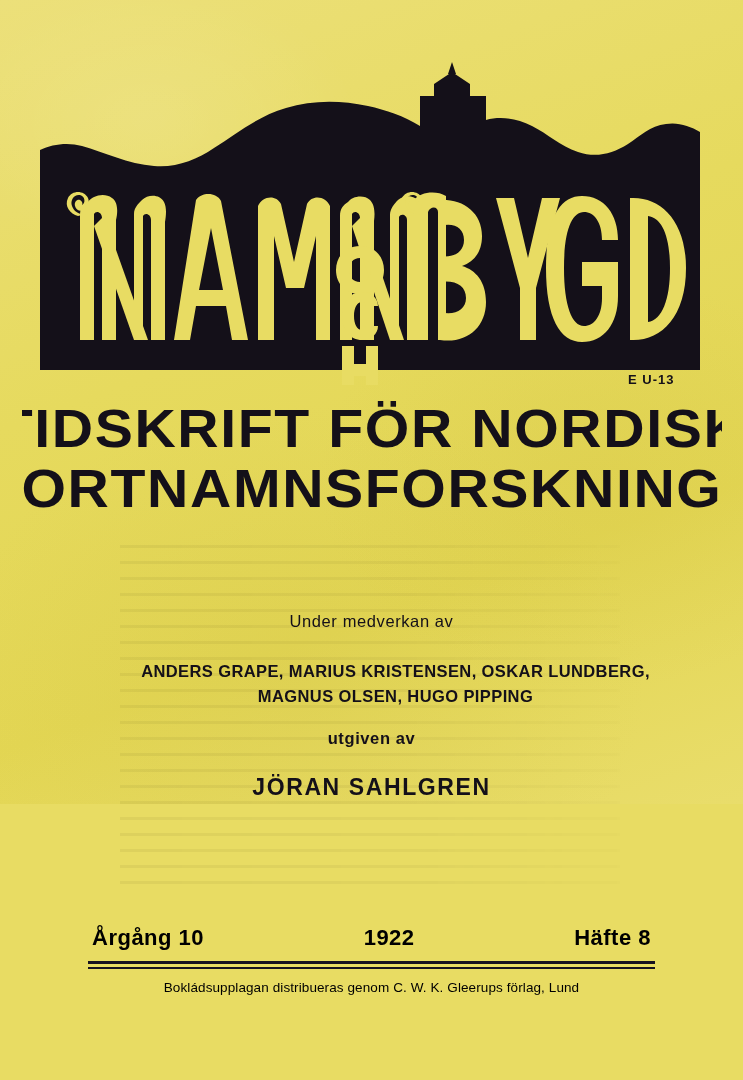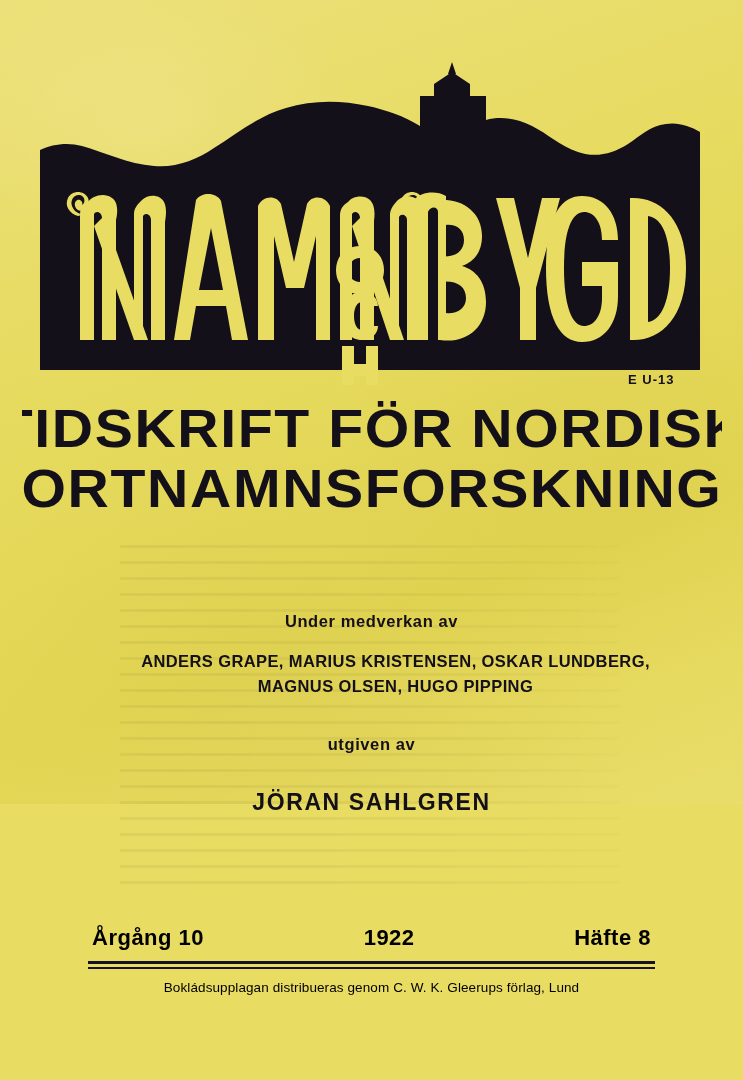--- a/index.html
+++ b/index.html
@@ -79,41 +79,41 @@
     position: absolute;
     left: 0;
     top: 612px;
     width: 743px;
     text-align: center;
     color: #141019;
   }
   .credits .line-under {
     font-size: 16.5px;
     letter-spacing: 0.6px;
-    font-weight: 700;
-    margin-bottom: 18px;
+    font-weight: 400;
+    margin-bottom: 28px;
   }
   .credits .contributors {
     font-size: 16.5px;
     letter-spacing: 0.4px;
     font-weight: 700;
     line-height: 25px;
     margin-left: 48px;
   }
   .credits .utgiven {
     font-size: 16.5px;
     letter-spacing: 0.6px;
     font-weight: 700;
-    margin-top: 36px;
+    margin-top: 20px;
   }
   .credits .editor {
     font-size: 23px;
     letter-spacing: 1.6px;
     font-weight: 700;
-    margin-top: 35px;
+    margin-top: 26px;
   }
 
   
   .footer {
     position: absolute;
     left: 88px;
     top: 925px;
     width: 567px;
     color: #000000;
   }

